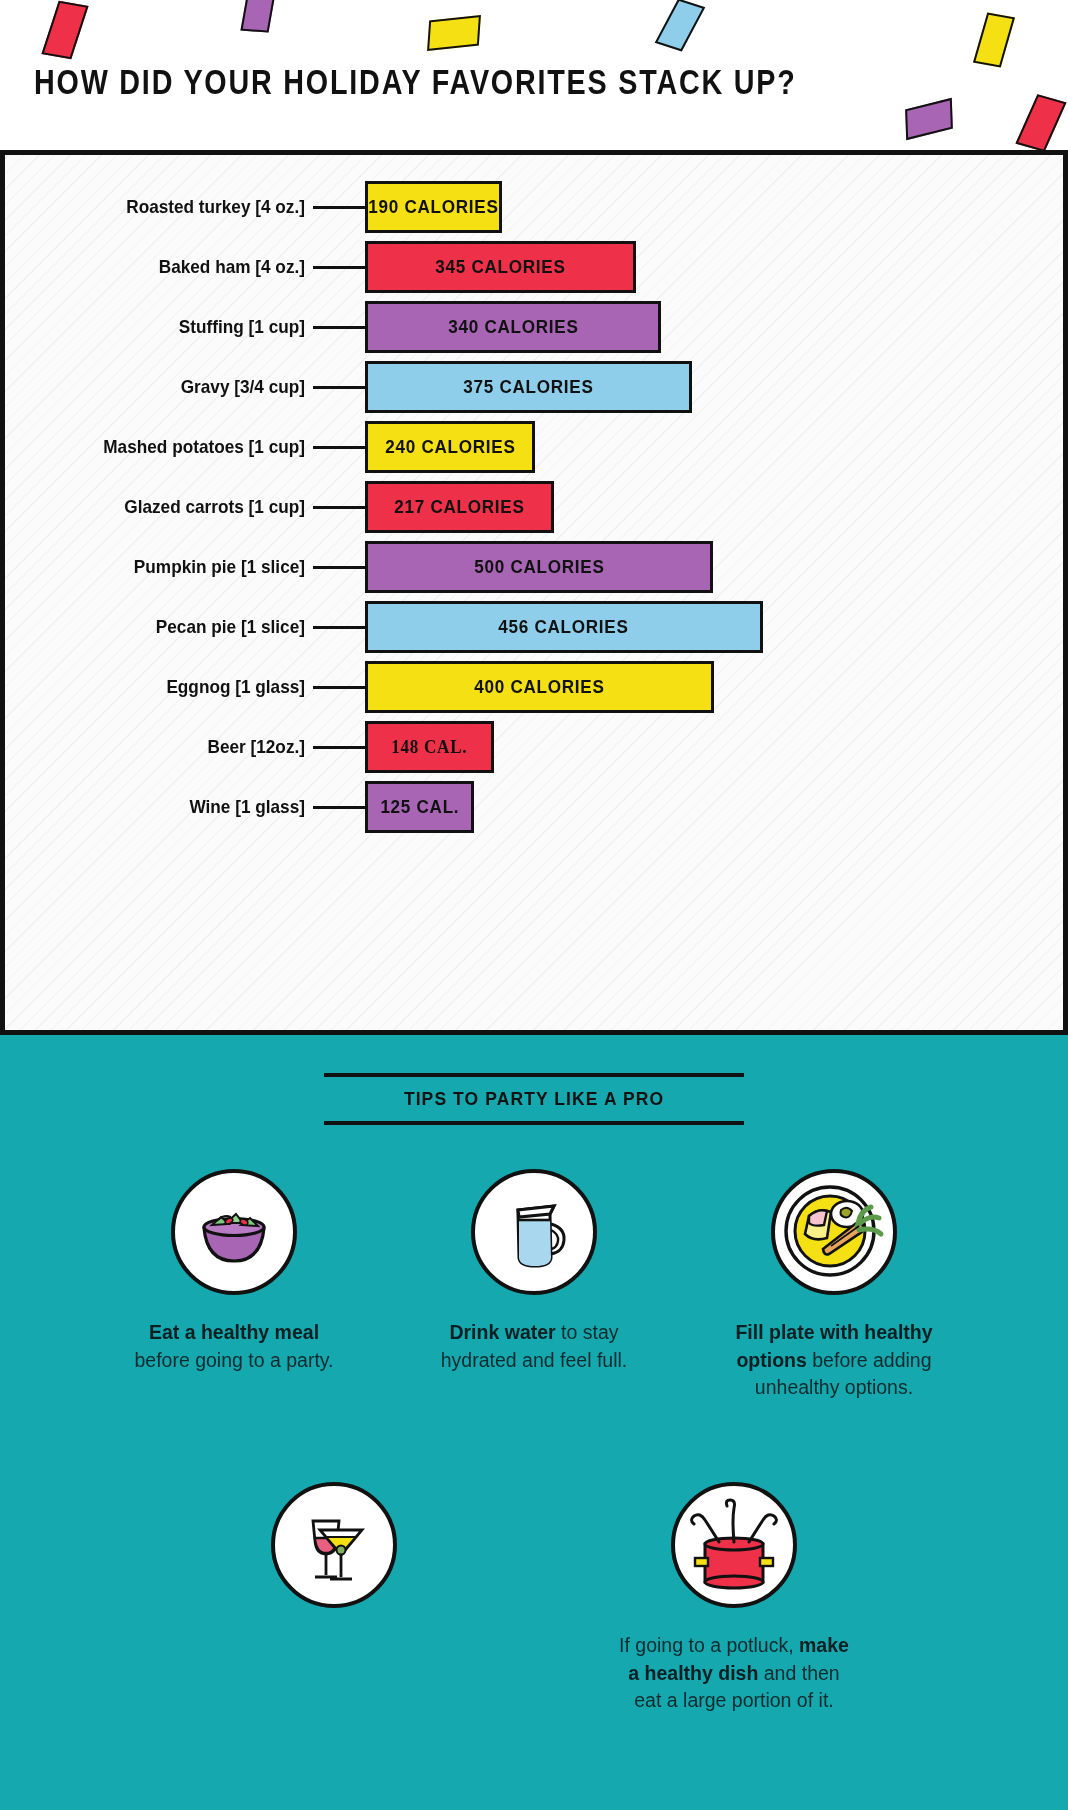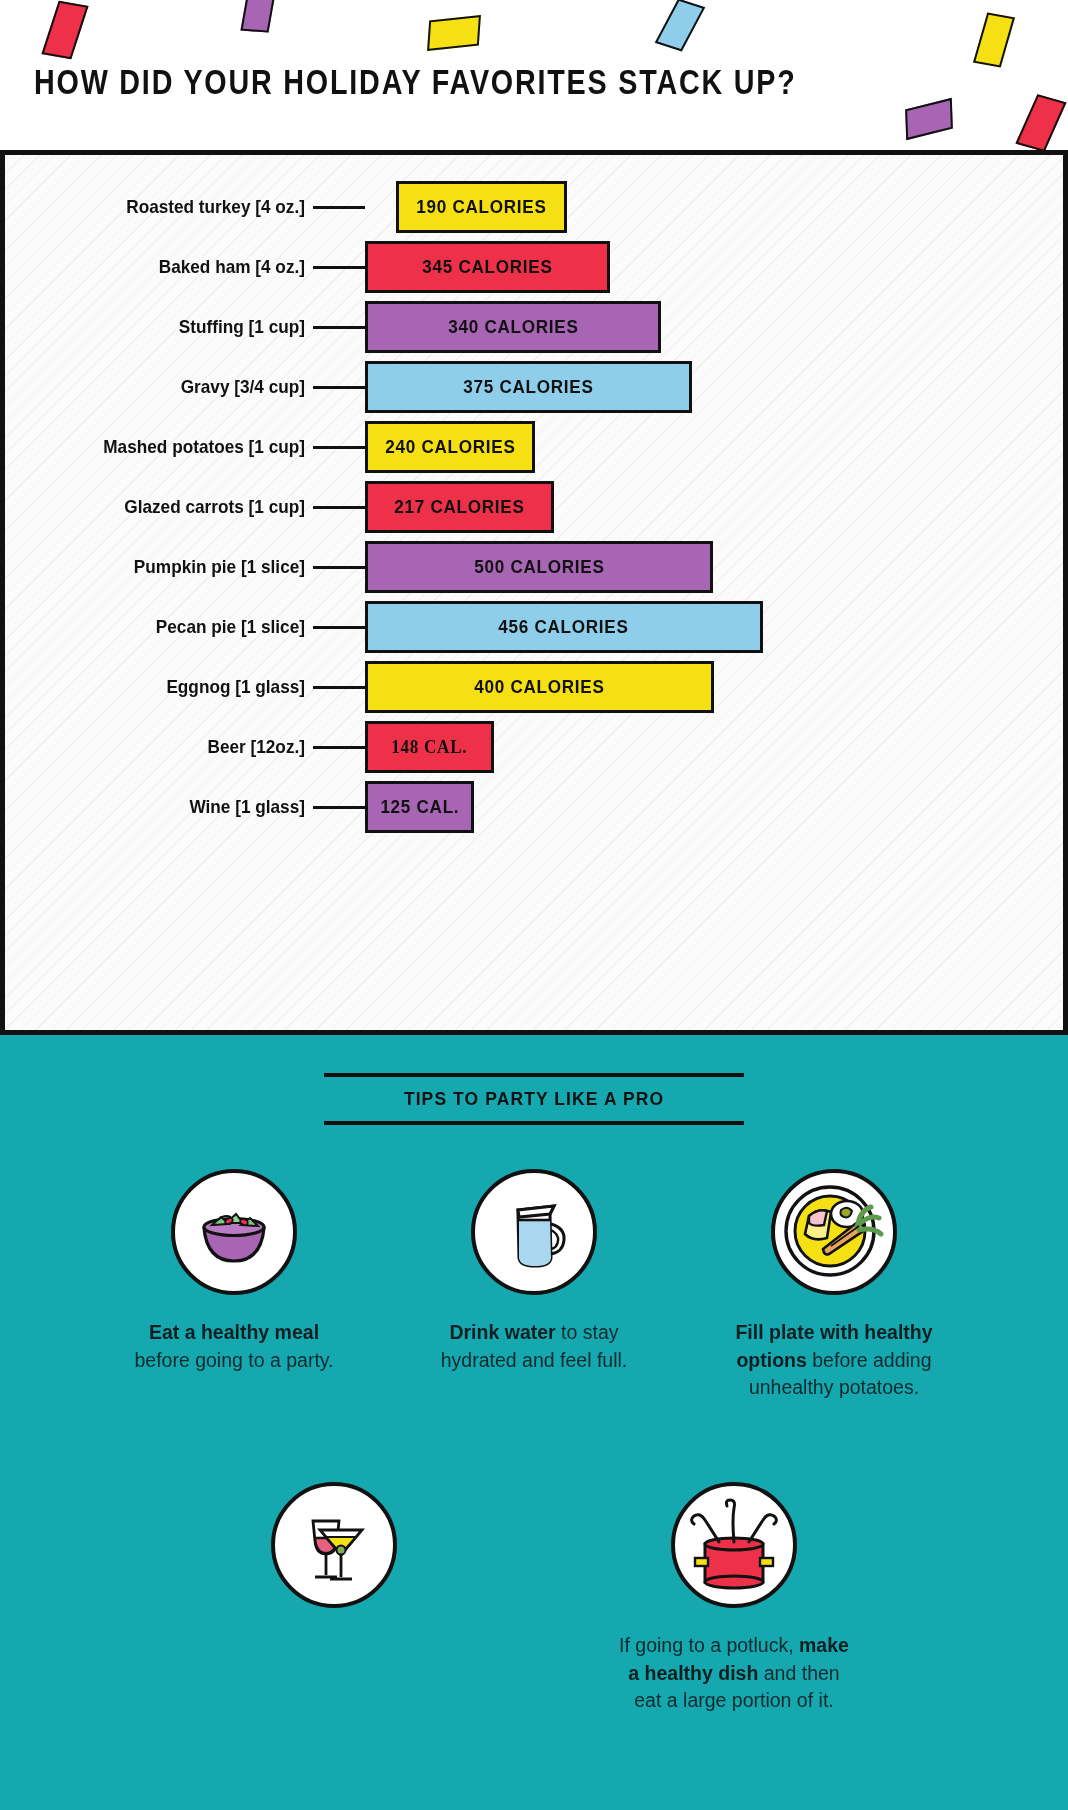--- a/index.html
+++ b/index.html
@@ -192,28 +192,28 @@
     <div class="confetti" style="left:905px;top:104px;width:48px;height:30px;background:#A765B4;transform:rotate(-14deg) skewX(-12deg);"></div>
 
     <div class="header-title">HOW DID YOUR HOLIDAY FAVORITES STACK UP?</div>
   </div>
 
   <div class="chart-panel">
     <div class="rows" id="bar-rows">
         <div class="row">
           <div class="row-label">Roasted turkey [4 oz.]</div>
           <div class="leader"></div>
-          <div class="bar" style="width: 171px; background: rgb(244, 224, 19); margin-left: 31px;">
+          <div class="bar" style="width: 137px; background: rgb(244, 224, 19);">
             <span class="bar-text">190 CALORIES</span>
           </div>
         </div>
         <div class="row">
           <div class="row-label">Baked ham [4 oz.]</div>
           <div class="leader"></div>
-          <div class="bar" style="width: 245px; background: rgb(238, 49, 72);">
+          <div class="bar" style="width: 271px; background: rgb(238, 49, 72);">
             <span class="bar-text">345 CALORIES</span>
           </div>
         </div>
         <div class="row">
           <div class="row-label">Stuffing [1 cup]</div>
           <div class="leader"></div>
           <div class="bar" style="width: 296.48px; background: rgb(167, 101, 180);">
             <span class="bar-text">340 CALORIES</span>
           </div>
         </div>
@@ -340,21 +340,21 @@
               <path d="M86 52 q12 -12 22 -8" fill="none" stroke="#5C9B4A" stroke-width="5" stroke-linecap="round"></path>
               <path d="M88 56 q14 -3 22 4" fill="none" stroke="#5C9B4A" stroke-width="5" stroke-linecap="round"></path>
               <path d="M87 49 q3 -13 13 -16" fill="none" stroke="#5C9B4A" stroke-width="5" stroke-linecap="round"></path>
               <path d="M60 72 L88 52" fill="none" stroke="#111" stroke-width="1.6"></path>
             </svg>
           </div>
         </div>
         <div class="tip-text">
           <b>Fill plate with healthy</b><br>
           <b>options</b><span> before adding</span><br>
-          <span>unhealthy potatoes.</span>
+          <span>unhealthy options.</span>
         </div>
       </div>
     </div>
 
     <div class="spacer-50"></div>
 
     <div class="tip-grid-2">
 
       <div class="tip" style="margin-right:100px;">
         <div class="tip-icon-wrap">

